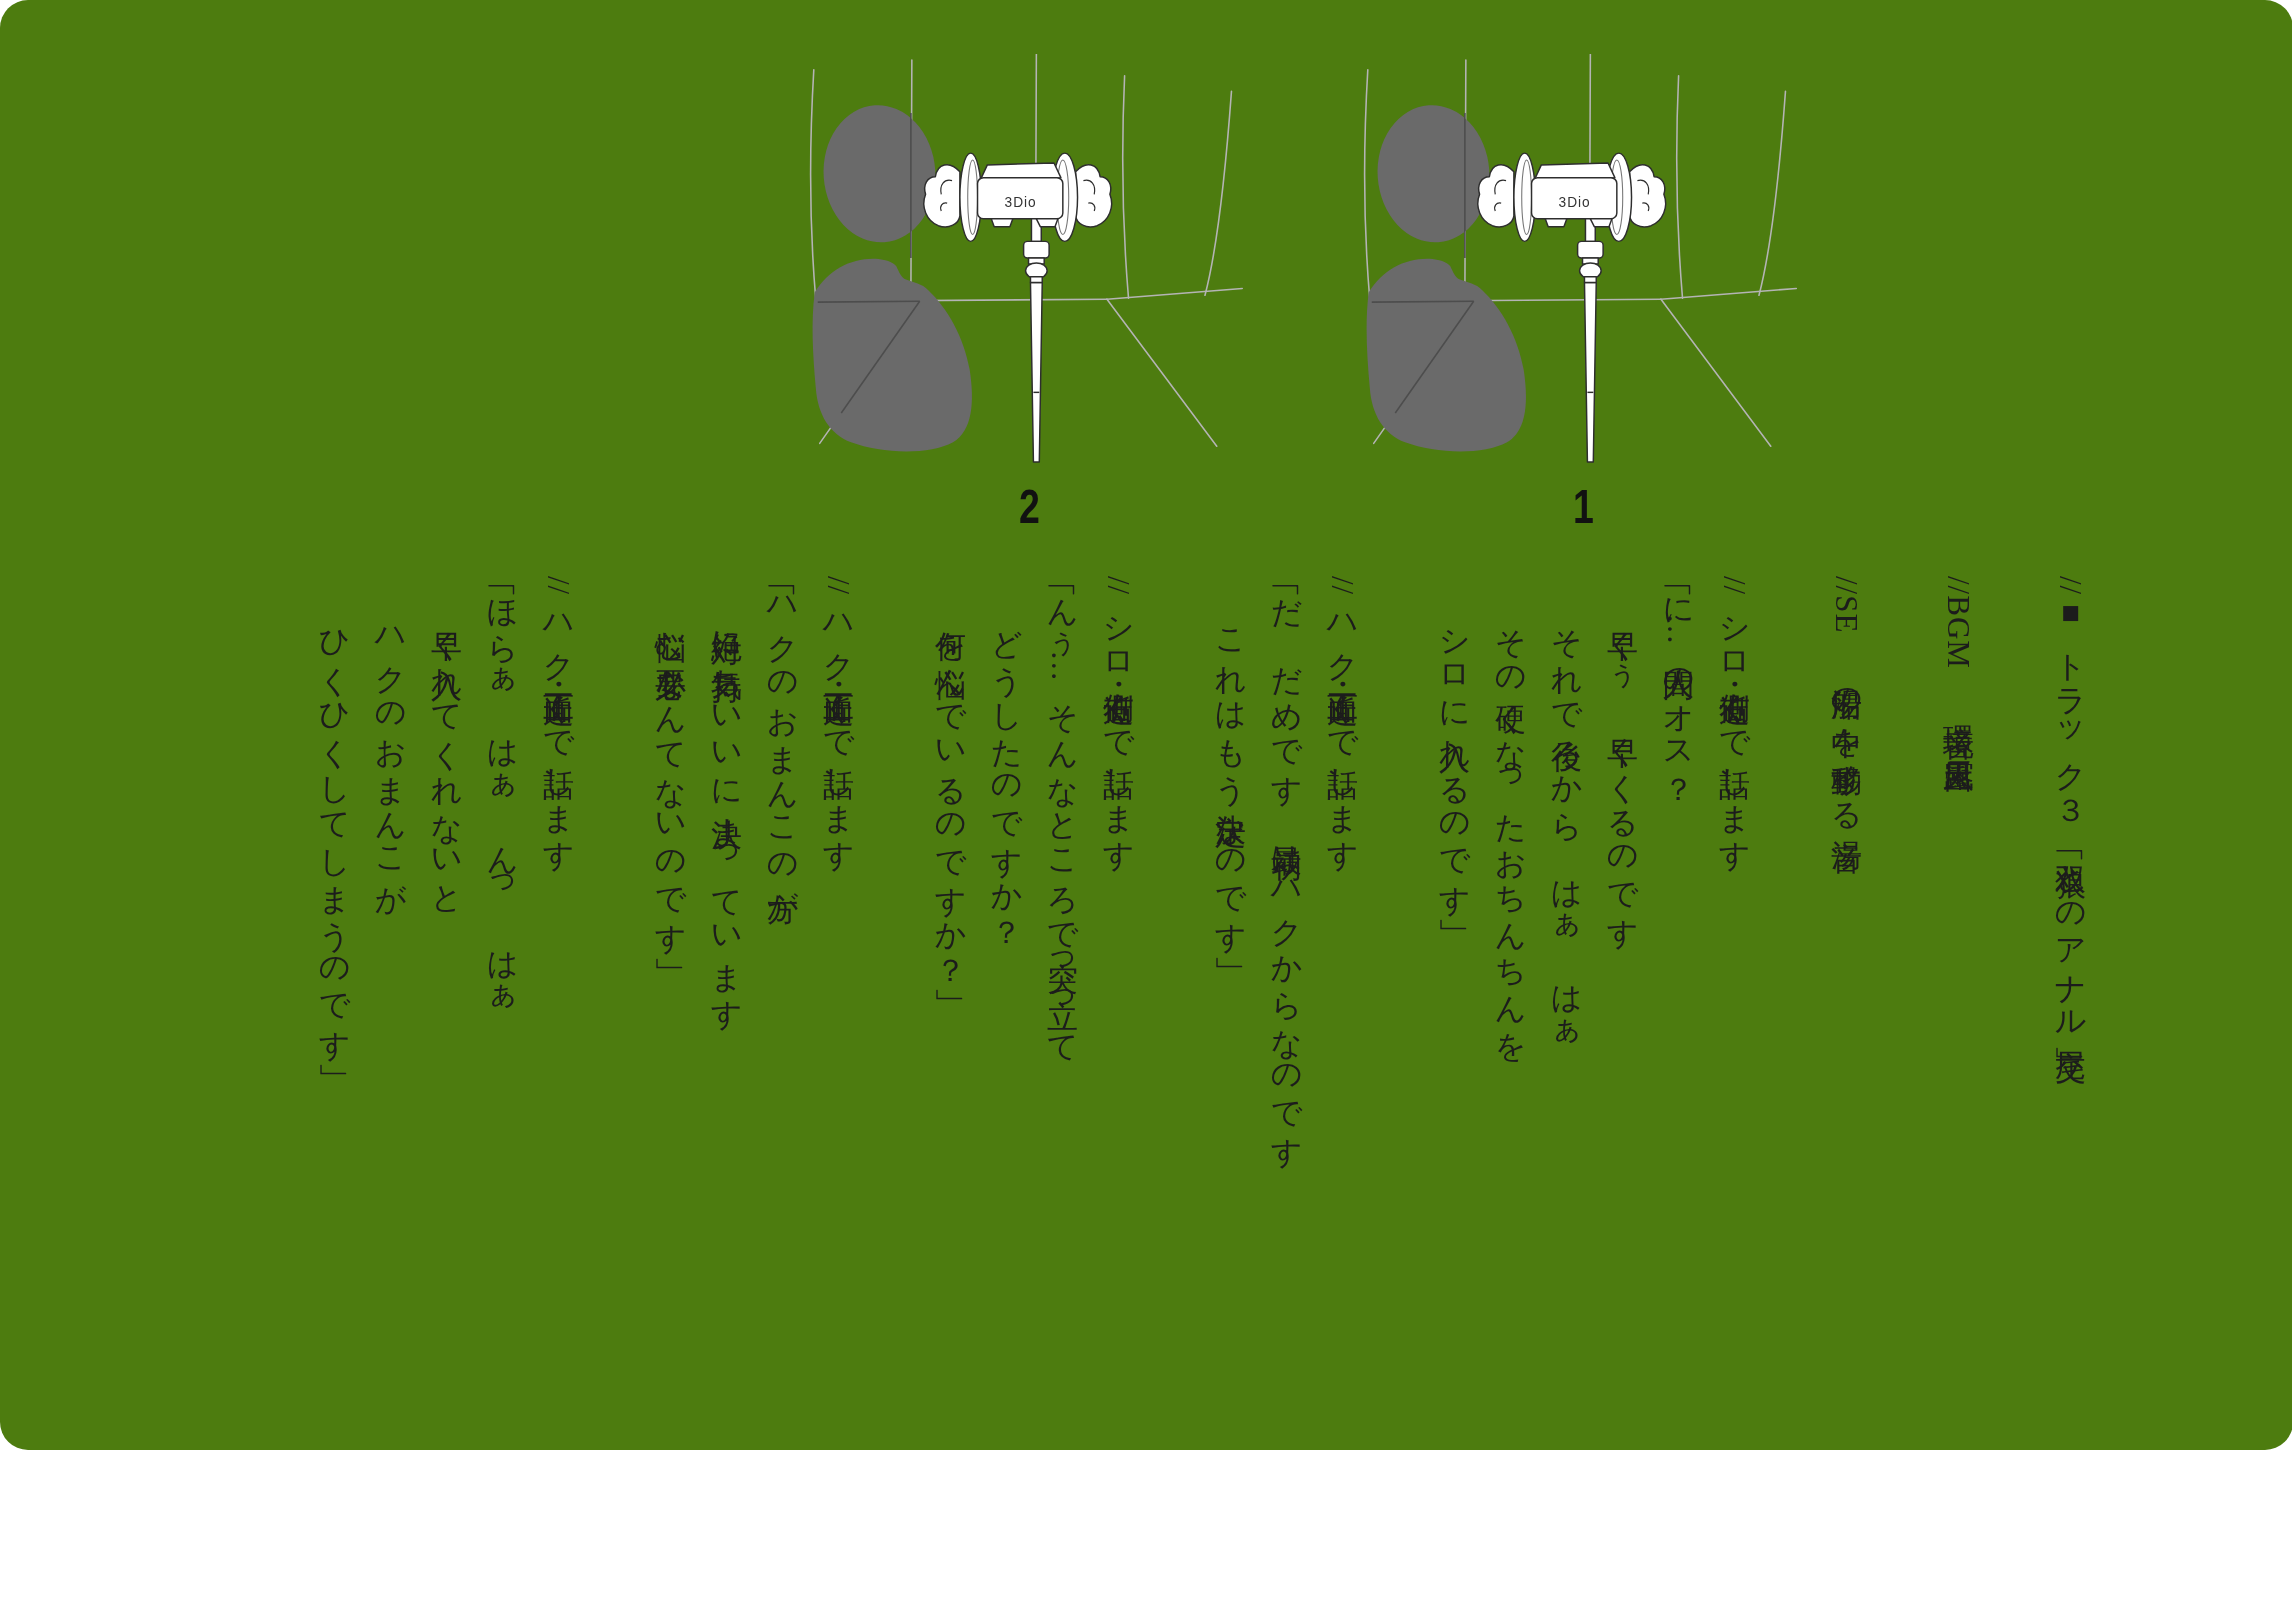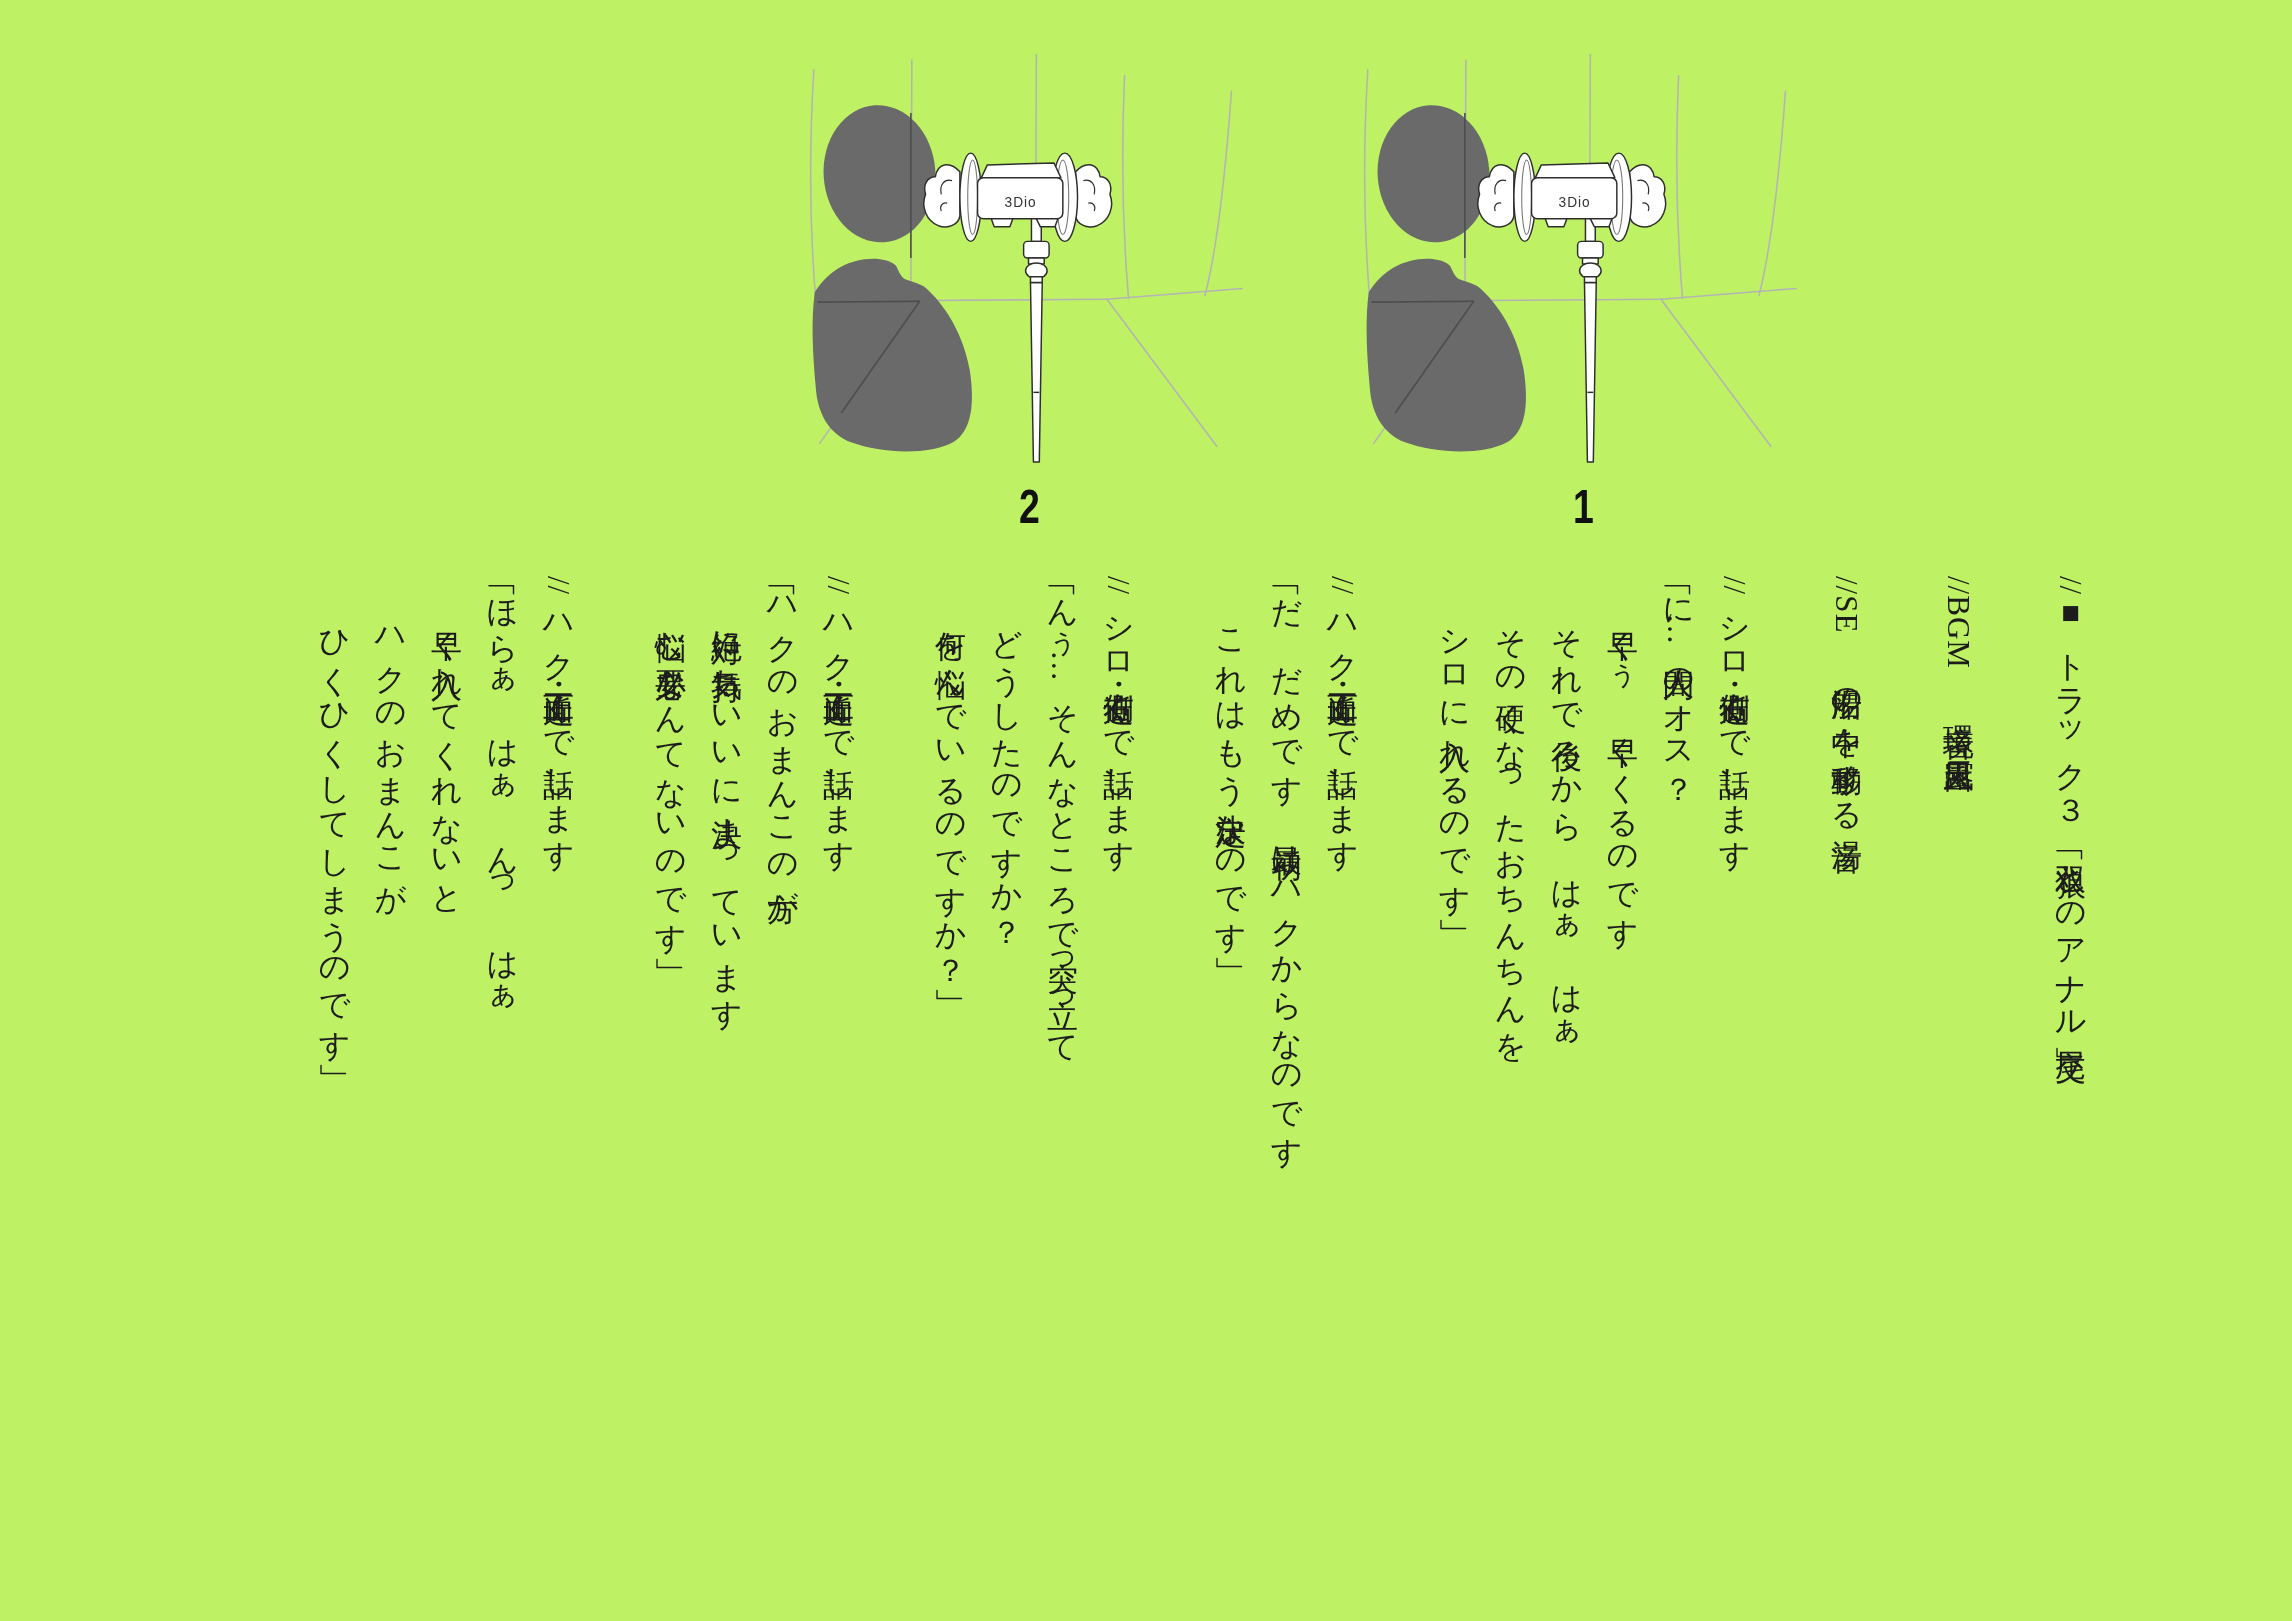--- a/index.html
+++ b/index.html
@@ -1,21 +1,22 @@
 <!DOCTYPE html>
 <html><head>
 <meta charset="utf-8">
 <style>
   html,body { margin:0; padding:0; background:#ffffff; }
   #page {
     position:relative;
-    width:2293px; height:1621px;
-    background:#bef264;
+    width:2293px; height:1450px;
+    background:#4d7c0f;
     overflow:hidden;
     font-family:"Liberation Serif","DejaVu Serif",serif;
+    border-radius:28px;
   }
 
   
   .figure { position:absolute; width:451px; height:470px; }
   #figure-2 { left:804px; top:54px; }
   #figure-1 { left:1358px; top:54px; }
   .figure svg { display:block; }
   .fig-label {
     position:absolute; top:429px; left:0; width:100%;
     text-align:center;

